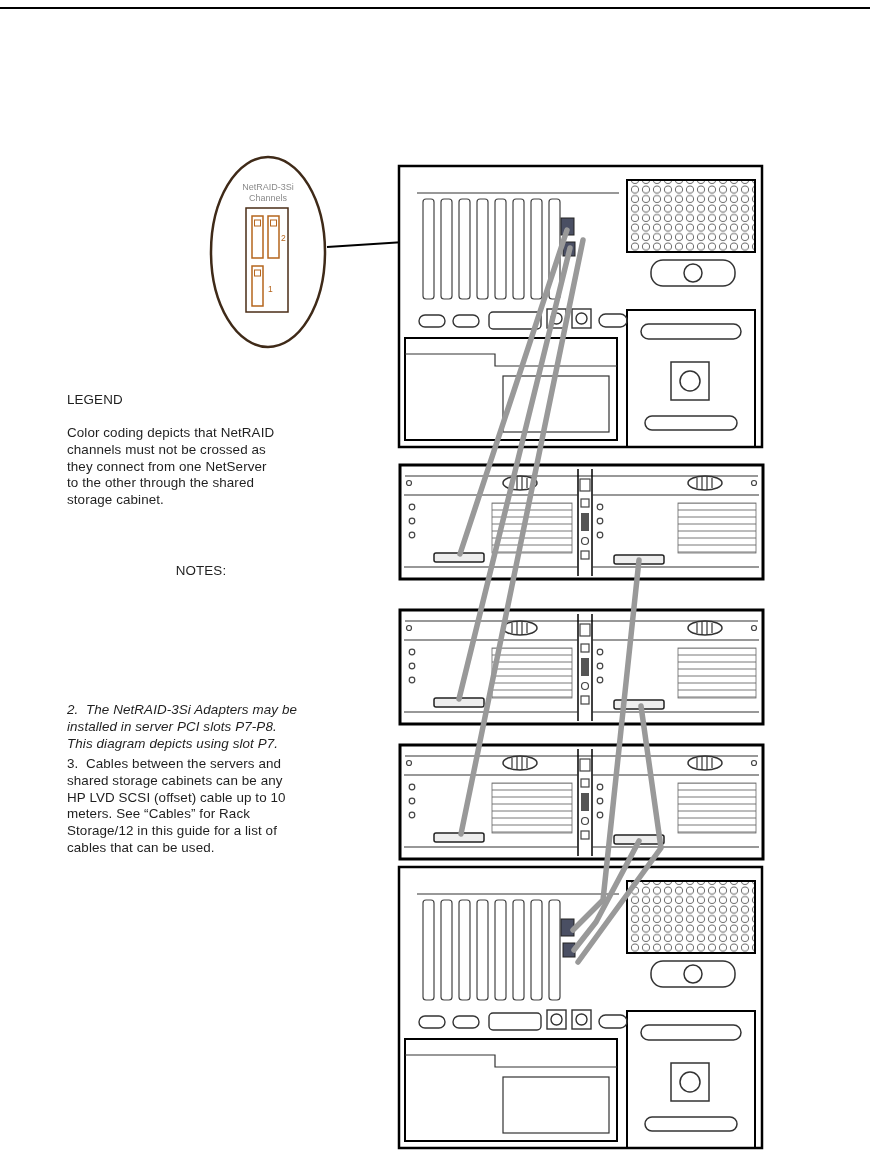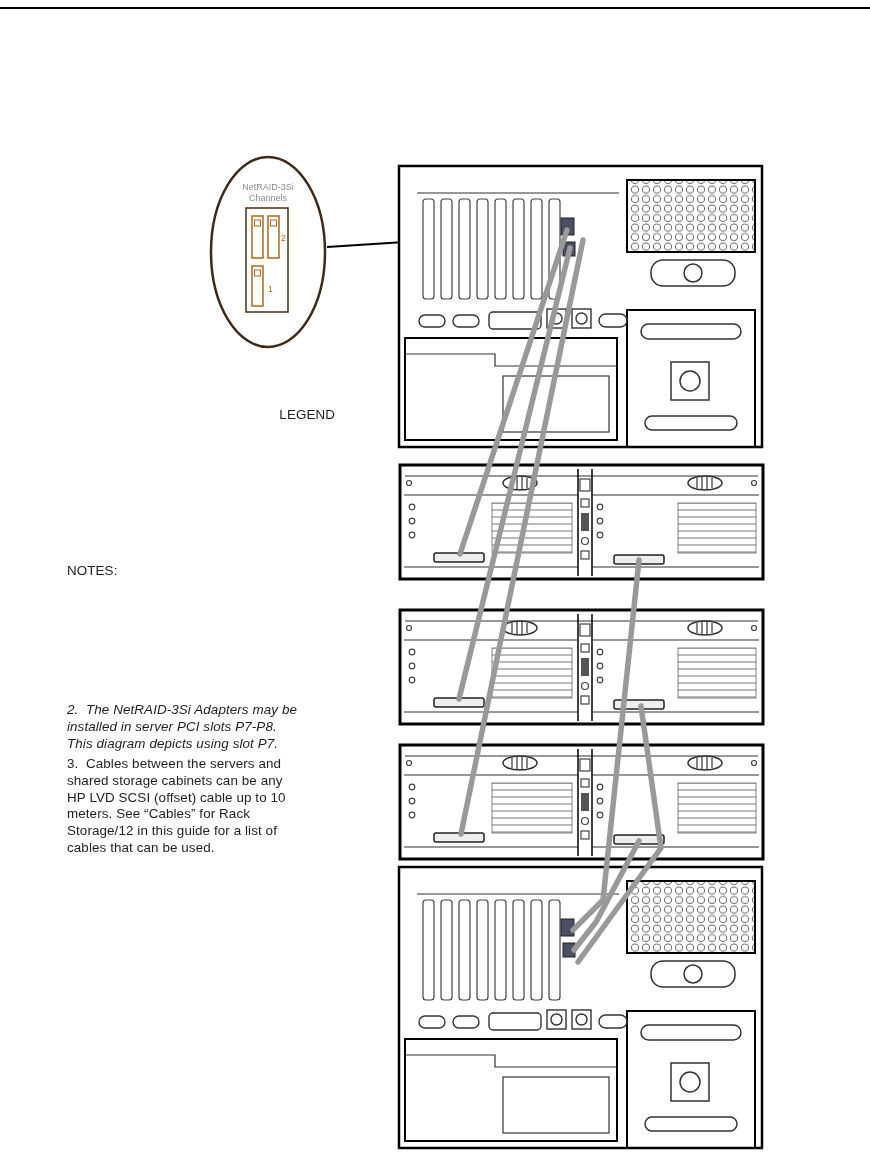--- a/index.html
+++ b/index.html
@@ -26,24 +26,29 @@
   .callout-text{font-size:9px;fill:#8a8a8a;text-anchor:middle;}
   .channel-label{font-size:8.5px;}
 </style>
 </head>
 <body>
 
 <div class="page">
 
   <div class="top-rule"></div>
 
-  <div class="textblock heading" style="left:67px;top:407px;text-align:right;">LEGEND</div>
-
-
-  <div class="textblock heading" style="left:67px;top:563px;">NOTES:</div>
+  <div class="textblock heading" style="left:67px;top:392px;">LEGEND</div>
+
+  <div class="textblock" style="left:67px;top:425px;">Color coding depicts that NetRAID
+channels must not be crossed as
+they connect from one NetServer
+to the other through the shared
+storage cabinet.</div>
+
+  <div class="textblock heading" style="left:67px;top:563px;text-align:center;">NOTES:</div>
 
 
   <div class="textblock" style="left:67px;top:702px;font-style:italic;">2.  The NetRAID-3Si Adapters may be
 installed in server PCI slots P7-P8.
 This diagram depicts using slot P7.</div>
 
   <div class="textblock" style="left:67px;top:756px;">3.  Cables between the servers and
 shared storage cabinets can be any
 HP LVD SCSI (offset) cable up to 10
 meters. See “Cables” for Rack

